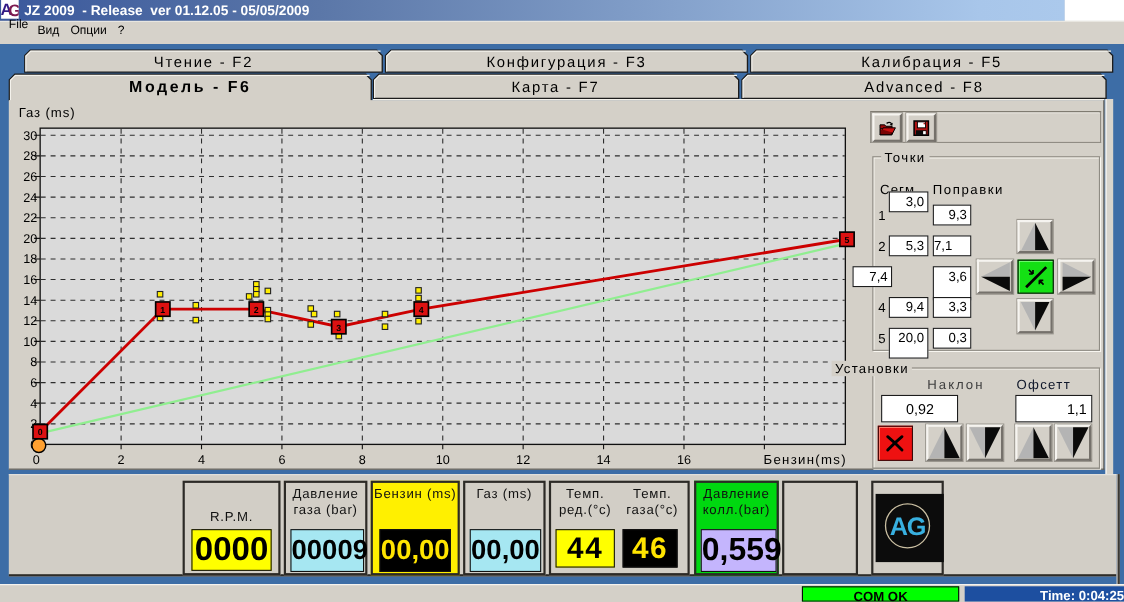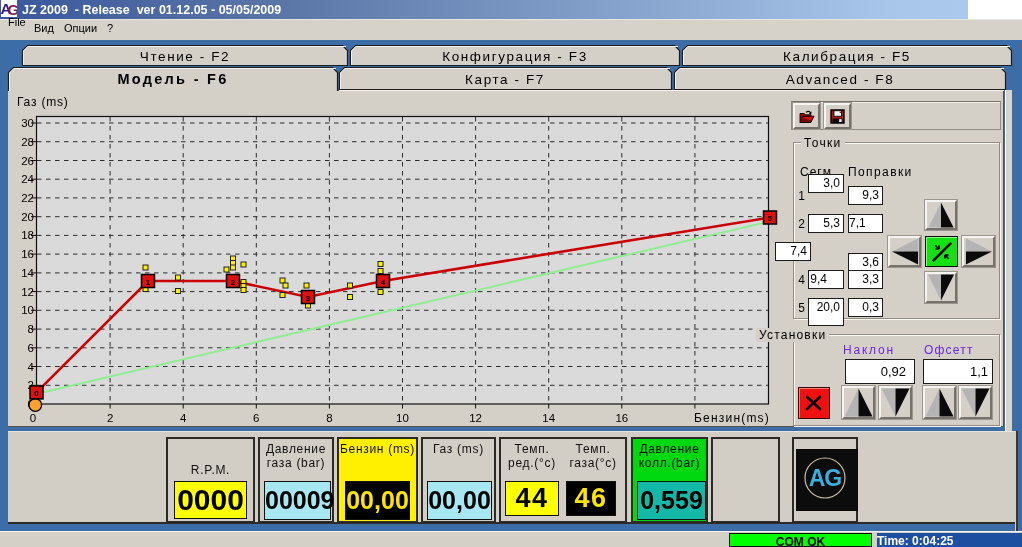--- a/index.html
+++ b/index.html
@@ -215,23 +215,23 @@
 <div class="abs" style="left:800px;top:165px;font-size:12px;color:#000;letter-spacing:1px">Сегм.</div>
 <div class="abs" style="left:848px;top:165px;font-size:12px;color:#000;letter-spacing:1.4px">Поправки</div>
 <div class="abs" style="left:794px;top:189px;width:11px;text-align:right;font-size:12px;color:#000">1</div>
 <div class="fld" style="left:808px;top:174px;width:36px;height:19px;line-height:17px;padding-right:3px">3,0</div>
 <div class="fld" style="left:848px;top:186px;width:35px;height:19px;line-height:17px;padding-right:3px">9,3</div>
 <div class="abs" style="left:794px;top:217px;width:11px;text-align:right;font-size:12px;color:#000">2</div>
 <div class="fld" style="left:808px;top:214px;width:36px;height:19px;line-height:17px;padding-right:3px">5,3</div>
 <div class="fld" style="left:848px;top:214px;width:35px;height:19px;line-height:17px;padding-right:18px">7,1</div>
 <div class="abs" style="left:794px;top:245px;width:11px;text-align:right;font-size:12px;color:#000">3</div>
 <div class="fld" style="left:775px;top:242px;width:36px;height:19px;line-height:17px;padding-right:3px">7,4</div>
-<div class="fld" style="left:848px;top:253px;width:35px;height:31px;line-height:17px;padding-right:3px">3,6</div>
+<div class="fld" style="left:848px;top:242px;width:35px;height:31px;line-height:17px;padding-right:3px">3,6</div>
 <div class="abs" style="left:794px;top:273px;width:11px;text-align:right;font-size:12px;color:#000">4</div>
-<div class="fld" style="left:808px;top:270px;width:36px;height:19px;line-height:17px;padding-right:16px">9,4</div>
+<div class="fld" style="left:808px;top:270px;width:36px;height:19px;line-height:17px;padding-right:3px">9,4</div>
 <div class="fld" style="left:848px;top:270px;width:35px;height:19px;line-height:17px;padding-right:3px">3,3</div>
 <div class="abs" style="left:794px;top:301px;width:11px;text-align:right;font-size:12px;color:#000">5</div>
 <div class="fld" style="left:808px;top:298px;width:36px;height:28px;line-height:17px;padding-right:3px">20,0</div>
 <div class="fld" style="left:848px;top:298px;width:35px;height:19px;line-height:17px;padding-right:3px">0,3</div>
 <div class="btn3d" style="left:925px;top:200px;width:32px;height:30px;display:flex;align-items:center;justify-content:center">
     <svg width="28" height="26" viewBox="0 0 30 30" style="display:block">
       <polygon points="15,0.5 0.5,29.5 15,29.5" fill="#b4b4b4"></polygon>
       <polygon points="15,0.5 29.5,29.5 15,29.5" fill="#0a0a0a"></polygon>
     </svg>
   </div>
@@ -255,23 +255,23 @@
   </div>
 <div class="abs" style="left:925px;top:236px;width:33px;height:31px;background:#14e014;border:1px solid #0a0a0a;box-shadow:inset 1px 1px 0 #8f8;display:flex;align-items:center;justify-content:center">
     <svg width="29" height="27" viewBox="0 0 30 28" style="display:block">
       <line x1="6" y1="24" x2="25" y2="5" stroke="#000" stroke-width="2.6"></line>
       <path d="M8.5,7.5 L12.5,11.5 M12.5,11.5 L12.5,7.8 M12.5,11.5 L8.8,11.5" fill="none" stroke="#000" stroke-width="1.6"></path>
       <path d="M22.5,21.5 L18.5,17.5 M18.5,17.5 L18.5,21.2 M18.5,17.5 L22.2,17.5" fill="none" stroke="#000" stroke-width="1.6"></path>
     </svg>
   </div>
 <div class="abs" style="left:793px;top:334px;width:207px;height:92px;border:1px solid #8f8c84;box-shadow:1px 1px 0 #f8f6f0,inset 1px 1px 0 #f8f6f0"></div>
 <div class="abs" style="left:756px;top:328px;background:#d4d0c8;padding:0 3px;font-size:12px;color:#000;letter-spacing:1.2px">Установки</div>
-<div class="abs" style="left:843px;top:343px;font-size:12px;color:#6d28d9;letter-spacing:1.8px">Наклон</div>
-<div class="abs" style="left:924px;top:343px;font-size:12px;color:#6d28d9;letter-spacing:1.2px">Офсетт</div>
-<div class="fld" style="left:845px;top:359px;width:70px;height:25px;line-height:23px;padding-right:8px;font-size:13px">0,92</div>
+<div class="abs" style="left:843px;top:343px;font-size:12px;color:#404040;letter-spacing:1.8px">Наклон</div>
+<div class="abs" style="left:924px;top:343px;font-size:12px;color:#0f172a;letter-spacing:1.2px">Офсетт</div>
+<div class="fld" style="left:801px;top:359px;width:70px;height:25px;line-height:23px;padding-right:21px;font-size:13px">0,92</div>
 <div class="fld" style="left:923px;top:359px;width:70px;height:25px;line-height:23px;padding-right:4px;font-size:13px">1,1</div>
 <div class="abs" style="left:798px;top:387px;width:32px;height:32px;background:#ee1111;border:1px solid #3a0a0a;box-shadow:inset 1px 1px 0 #ff7a6a;display:flex;align-items:center;justify-content:center">
     <svg width="24" height="24" viewBox="0 0 24 24" style="display:block">
       <path d="M5,6 Q11,11 18,18 M18,6 Q11,12 5,18" fill="none" stroke="#000" stroke-width="2.6" stroke-linecap="round"></path>
     </svg>
   </div>
 <div class="btn3d" style="left:842px;top:386px;width:33px;height:33px;display:flex;align-items:center;justify-content:center">
     <svg width="29" height="29" viewBox="0 0 30 30" style="display:block">
       <polygon points="15,0.5 0.5,29.5 15,29.5" fill="#b4b4b4"></polygon>
       <polygon points="15,0.5 29.5,29.5 15,29.5" fill="#0a0a0a"></polygon>
@@ -310,24 +310,24 @@
 <div class="gaugebox" style="left:421px;top:437px;width:75px;height:86px;background:#d2cec6"></div>
 <div class="glabel" style="left:421px;top:443px;width:75px">Газ (ms)</div>
 <div class="gval" style="left:427px;top:481px;width:65px;height:39px;background:#a6e7f2;font-size:25px;line-height:37px">00,00</div>
 <div class="gaugebox" style="left:499px;top:437px;width:128px;height:86px;background:#d2cec6"></div>
 <div class="glabel" style="left:499px;top:443px;width:66px">Темп.<br>ред.(°c)</div>
 <div class="glabel" style="left:560px;top:443px;width:66px">Темп.<br>газа(°c)</div>
 <div class="gval" style="left:505px;top:481px;width:54px;height:35px;background:#ffff00;font-size:27px;line-height:33px;letter-spacing:1.5px">44</div>
 <div class="gval" style="left:566px;top:481px;width:50px;height:35px;background:#000;color:#ffe400;font-size:27px;line-height:33px;letter-spacing:1.5px">46</div>
 <div class="gaugebox" style="left:631px;top:437px;width:77px;height:86px;background:#00d810"></div>
 <div class="glabel" style="left:631px;top:443px;width:77px">Давление<br>колл.(bar)</div>
-<div class="gval" style="left:637px;top:481px;width:69px;height:39px;background:#14b8a6;font-size:25px;line-height:37px">0,559</div>
+<div class="gval" style="left:637px;top:481px;width:69px;height:39px;background:#c4b5fd;font-size:29px;line-height:37px">0,559</div>
 <div class="gaugebox" style="left:711px;top:437px;width:69px;height:86px;background:#d2cec6"></div>
 <div class="gaugebox" style="left:792px;top:437px;width:66px;height:86px"></div>
 <div class="abs" style="left:796px;top:449px;width:62px;height:62px;background:#0c0c0c"></div>
 <svg class="abs" style="left:796px;top:449px" width="62" height="62" viewBox="0 0 62 62">
     <circle cx="29" cy="29" r="20" fill="none" stroke="#cabfa2" stroke-width="1.2"></circle>
     <text x="29" y="37" font-family="Liberation Sans,sans-serif" font-size="23" font-weight="bold" fill="#38b0e0" text-anchor="middle" letter-spacing="-1">AG</text>
   </svg>
 
 <div class="abs" style="left:0;top:531px;width:1022px;height:16px;background:#d4d0c8;border-top:1px solid #f8f6f2"></div>
 <div class="abs" style="left:729px;top:533px;width:143px;height:14px;background:#00ff00;border:1px solid #0a0a0a;text-align:center;font-size:12px;font-weight:bold;color:#000;line-height:16px">COM OK</div>
-<div class="abs" style="left:877px;top:533px;width:145px;height:14px;background:#1d4fa0;text-align:left;font-size:12px;font-weight:bold;color:#fff;line-height:16px">Time: 0:04:25</div>
+<div class="abs" style="left:877px;top:533px;width:145px;height:14px;background:#1d4fa0;text-align:right;font-size:12px;font-weight:bold;color:#fff;line-height:16px">Time: 0:04:25</div>
 
 </body></html>

